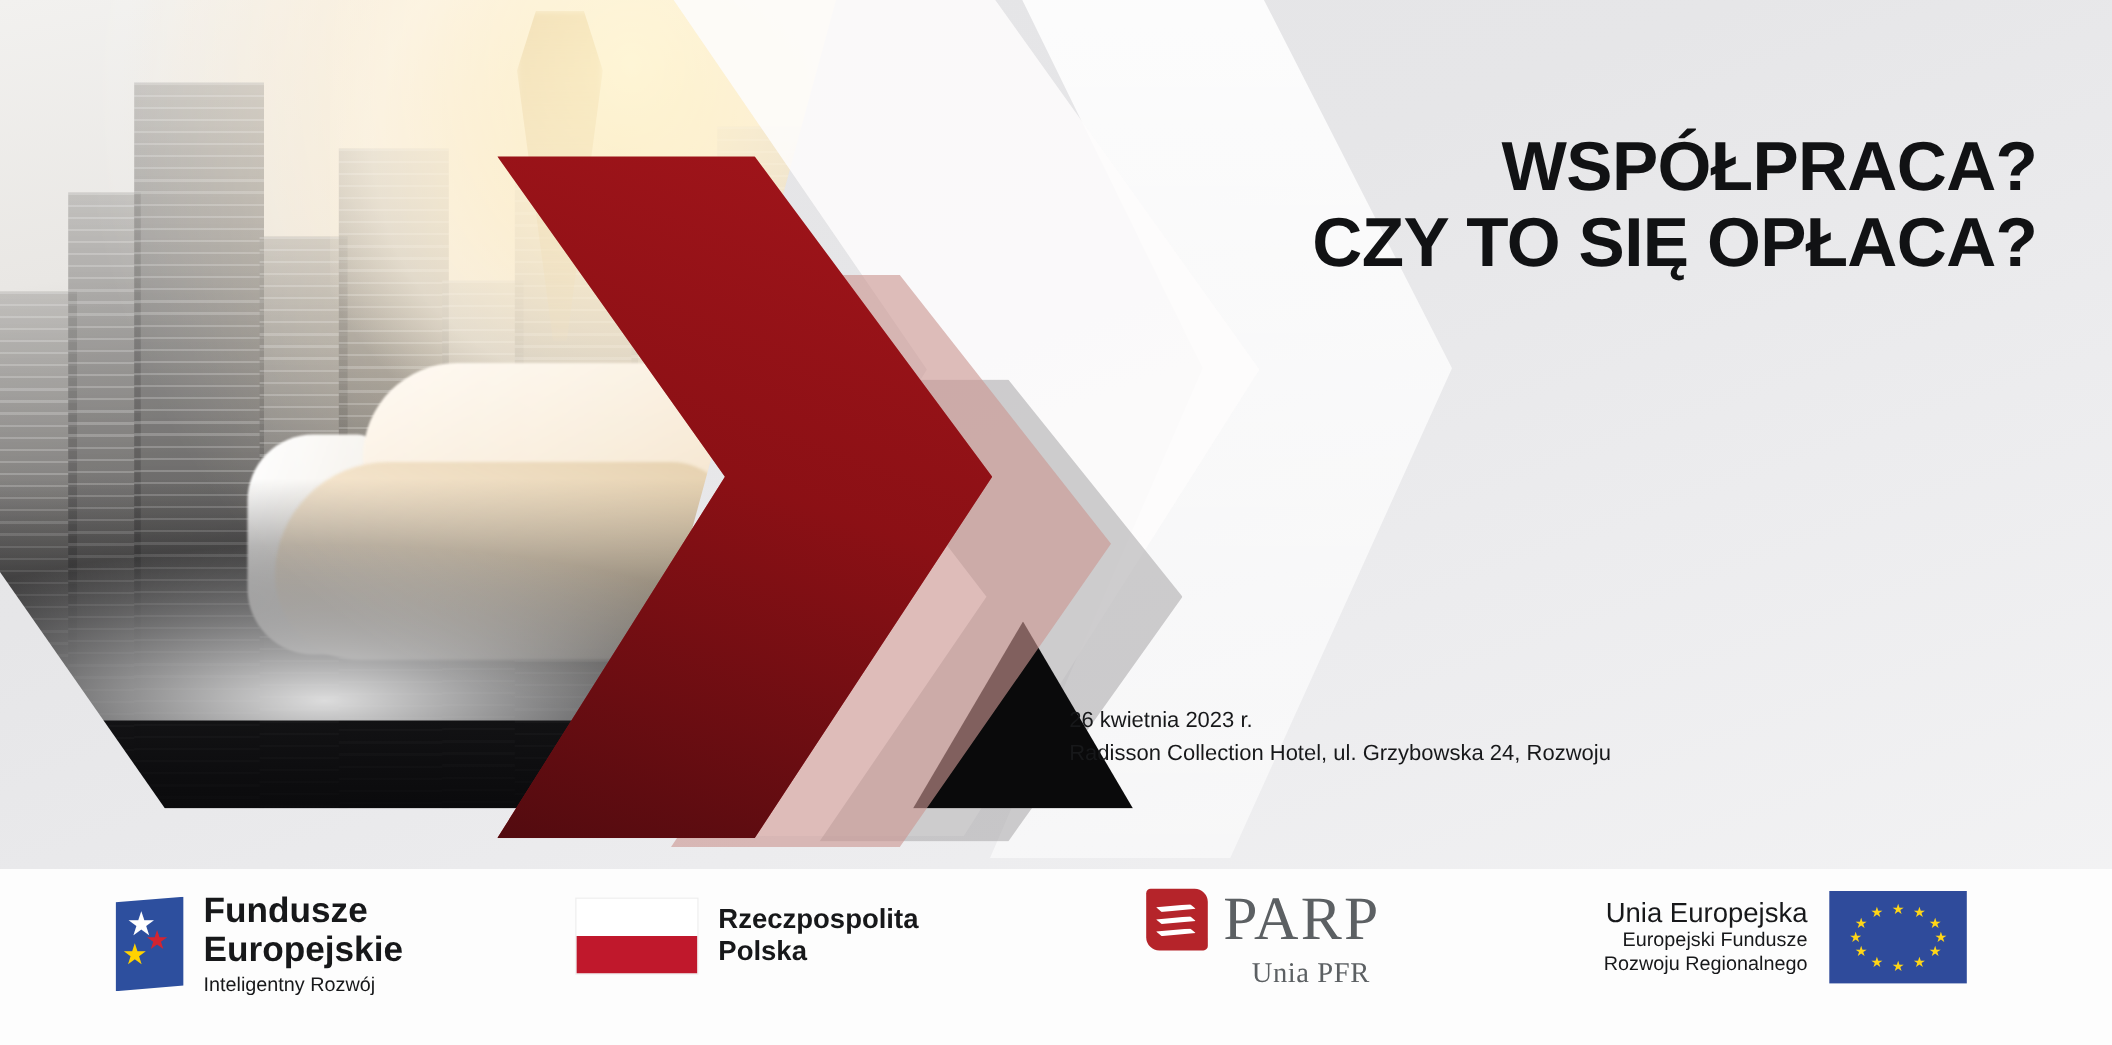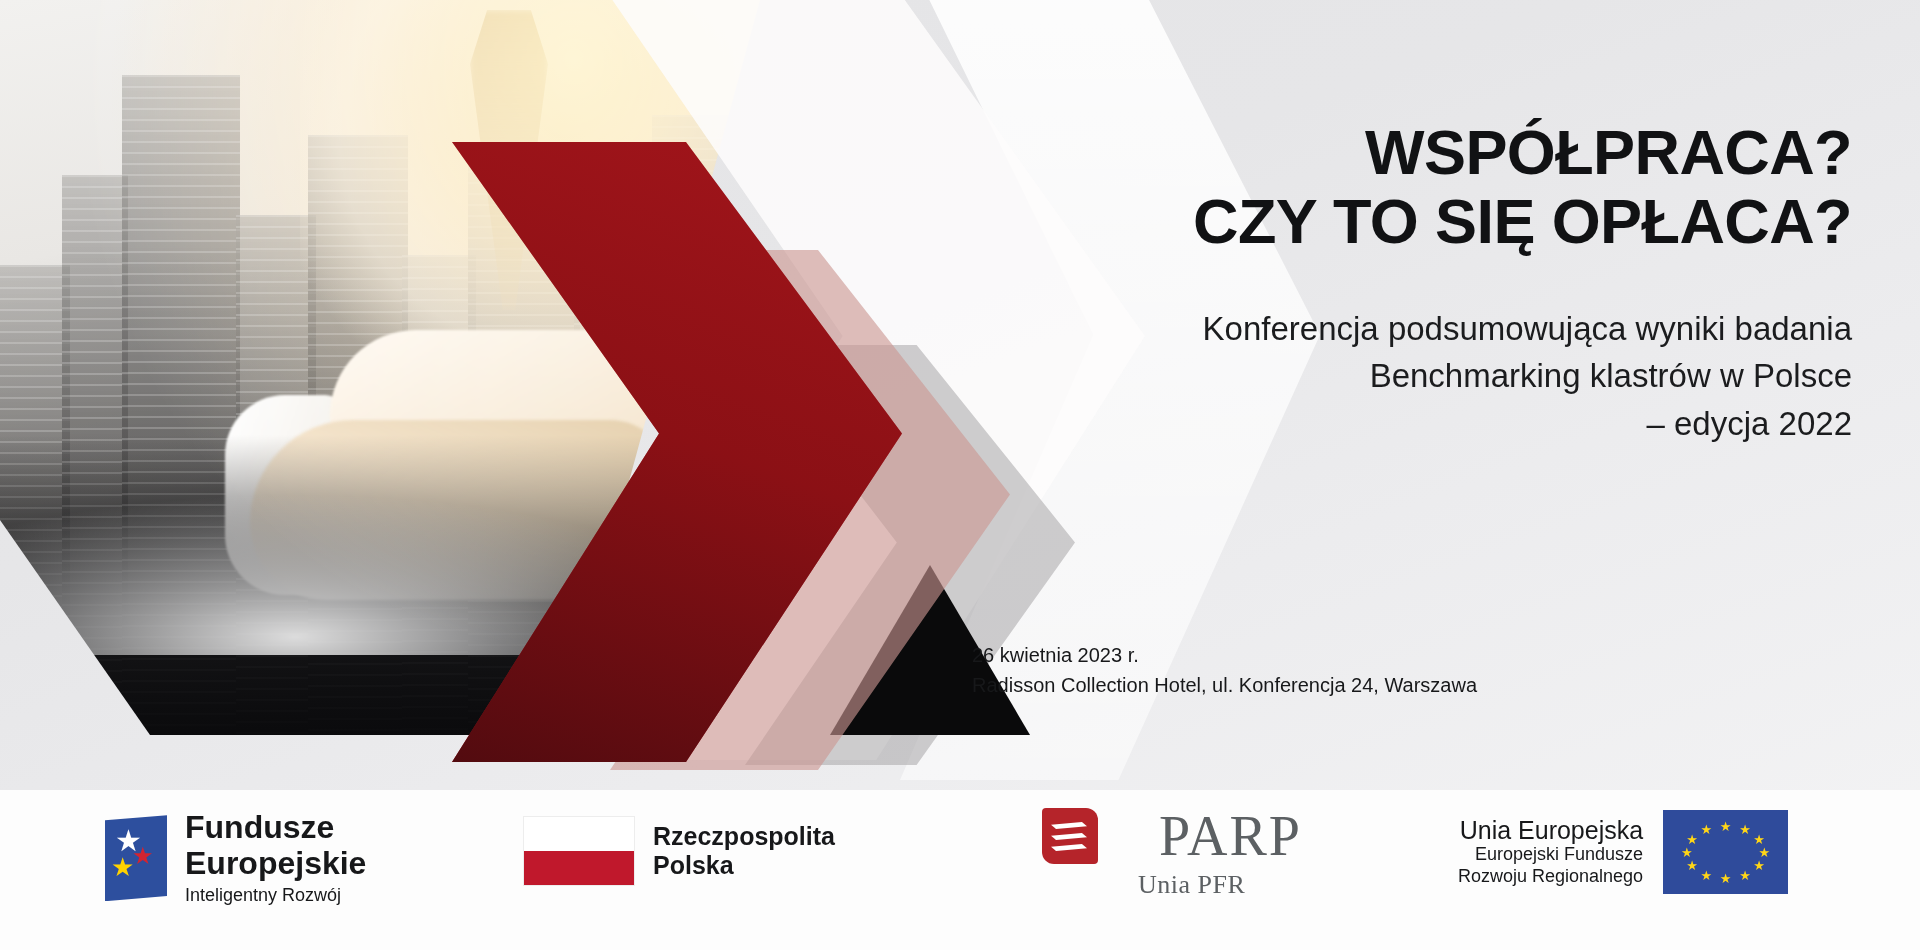--- a/index.html
+++ b/index.html
@@ -146,21 +146,21 @@
   .fe-t2{font-size:18px;color:#17181a;line-height:1.2;margin-top:3px;}
 
   
   .rp-logo{left:523px;top:26px;}
   .rp-flag{width:110px;height:68px;margin-right:18px;border:1px solid #ededed;
     background:linear-gradient(180deg,#ffffff 0 50%,#c0182c 50% 100%);}
   .rp-t{font-size:25px;font-weight:bold;color:#17181a;line-height:1.15;}
 
   
   .parp-logo{left:1042px;top:18px;flex-direction:column;align-items:flex-start;}
-  .parp-row{display:flex;align-items:center;gap:47px;}
+  .parp-row{display:flex;align-items:center;}
   .parp-mark{width:56px;height:56px;background:#b5242a;border-radius:4px 12px 4px 12px;
     margin-right:14px;position:relative;overflow:hidden;}
   .parp-wave{position:absolute;left:9px;width:36px;height:7px;background:#fff;
     clip-path:polygon(0 40%, 86% 0, 100% 60%, 14% 100%);}
   .parp-word{font-family:"Liberation Serif", serif;font-size:56px;color:#5c6063;
     letter-spacing:2px;line-height:1;}
   .parp-sub{font-family:"Liberation Serif", serif;font-size:26px;color:#5c6063;
     margin-left:96px;margin-top:6px;letter-spacing:.5px;}
 
   
@@ -210,30 +210,25 @@
   <div class="chev tri-black"></div>
   <div class="chev chev-pink"></div>
   <div class="chev chev-red"></div>
   <div class="chev chev-red-tint"></div>
 
   <div class="bg-bottom-white"></div>
 
   <div class="right-col">
     <div class="title-line">WSPÓŁPRACA?</div>
     <div class="title-line">CZY TO SIĘ OPŁACA?</div>
-    <div class="subtitle">
-      <div>Konferencja podsumowująca wyniki badania</div>
-      <div>Benchmarking klastrów w Polsce</div>
-      <div>– edycja 2022</div>
-    </div>
   </div>
 
   <div class="meta">
     <div>26 kwietnia 2023 r.</div>
-    <div>Radisson Collection Hotel, ul. Konferencja 24, Warszawa</div>
+    <div>Radisson Collection Hotel, ul. Grzybowska 24, Rozwoju</div>
   </div>
 
   <div class="footer">
 
     <div class="logo fe-logo">
       <div class="fe-flag">
         <span class="fe-star fe-s1">★</span>
         <span class="fe-star fe-s2">★</span>
         <span class="fe-star fe-s3">★</span>
       </div>

